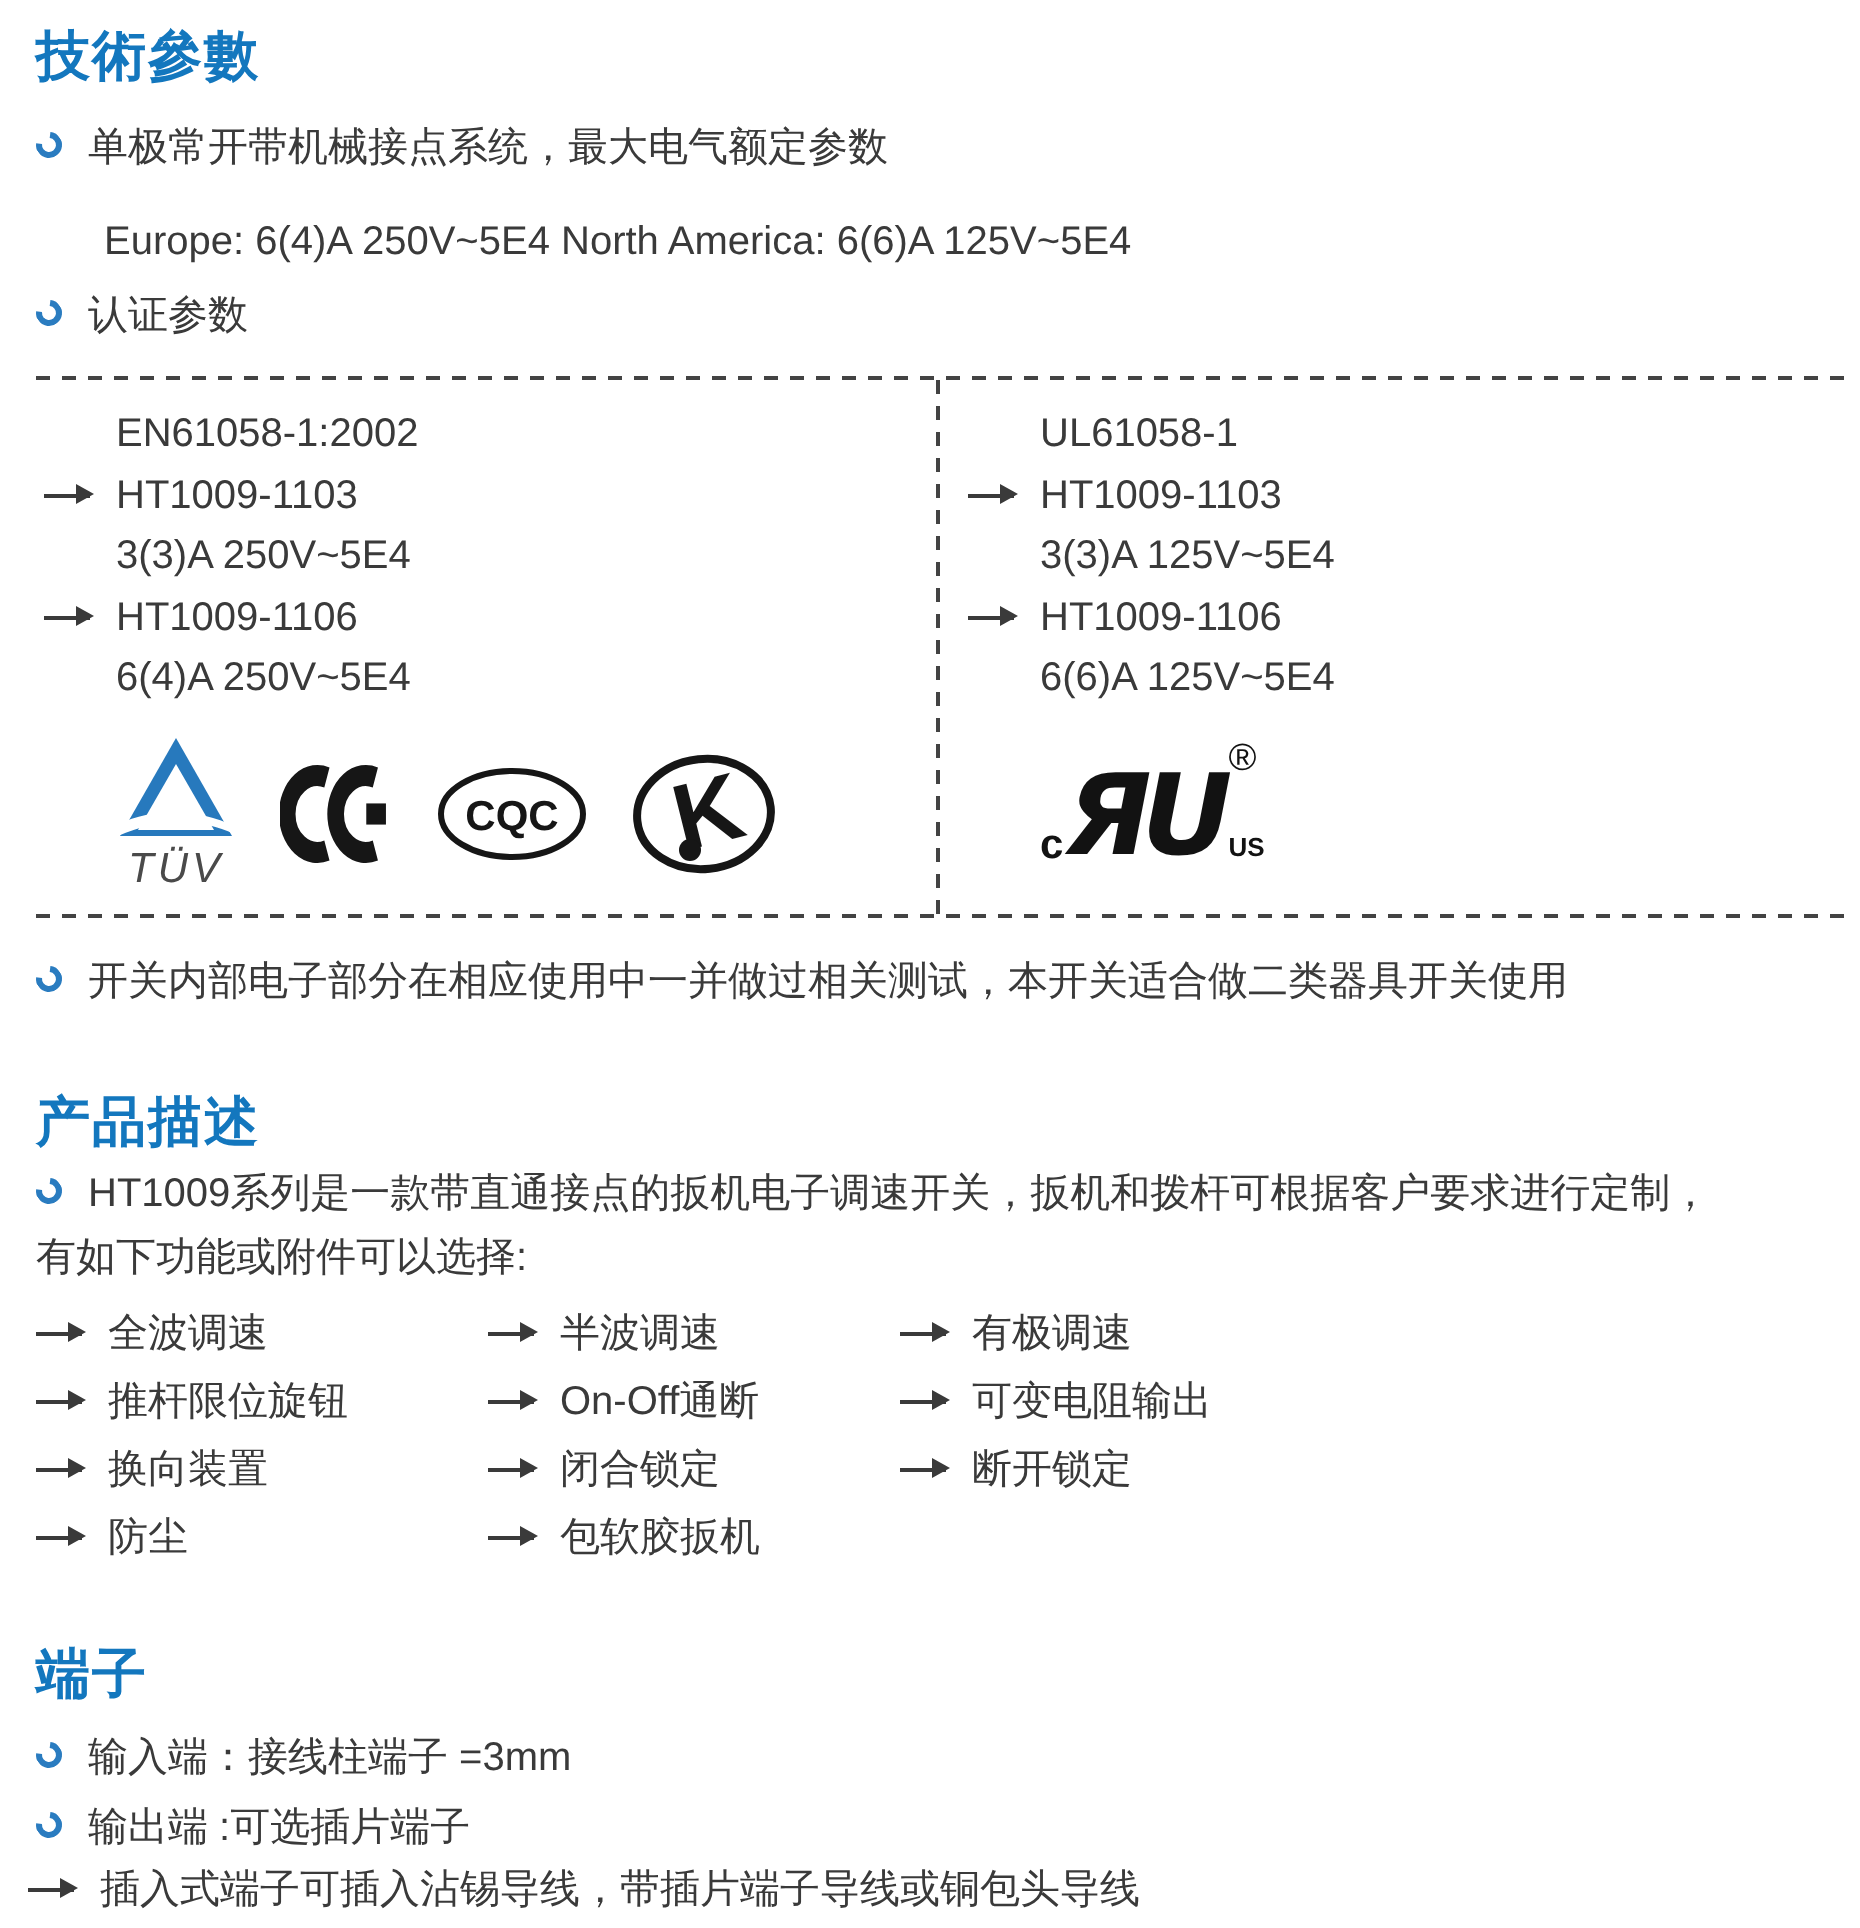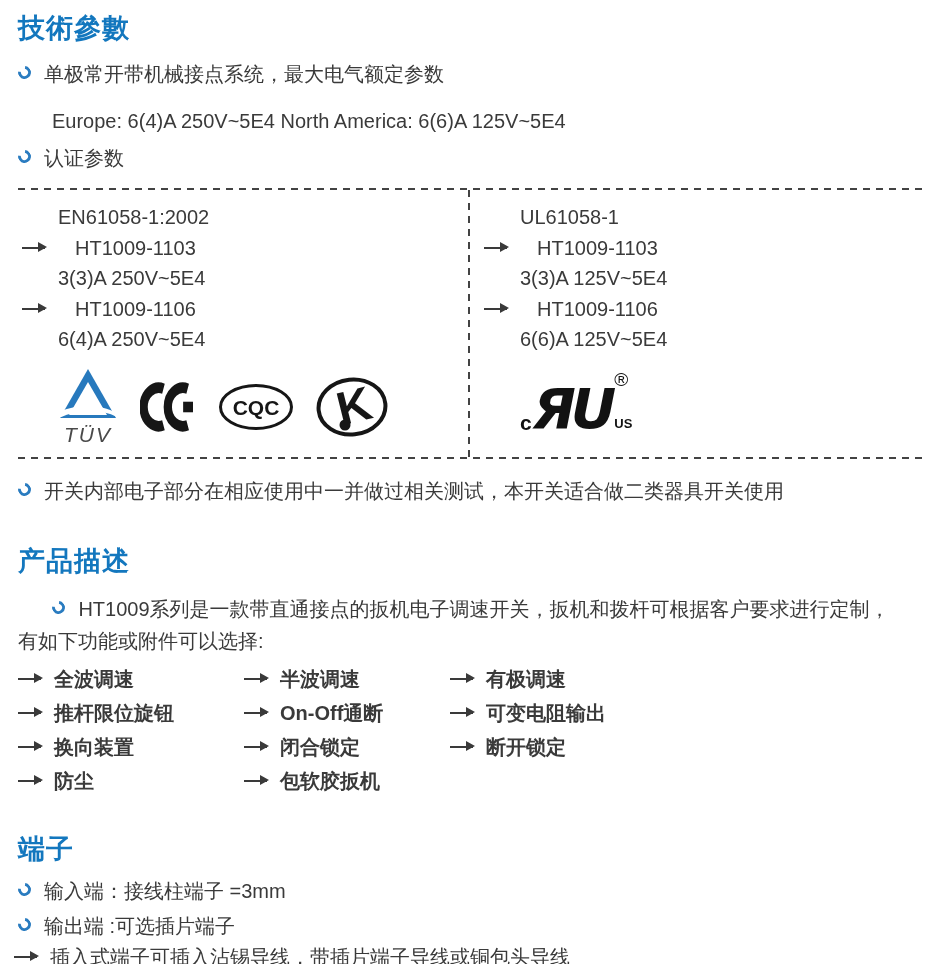--- a/index.html
+++ b/index.html
@@ -35,43 +35,43 @@
   .dash-h { height:2px; width:906px;
     background:repeating-linear-gradient(90deg,#434343 0 7px,transparent 7px 13px); }
   .cert-box { position:relative; width:906px; margin-top:18px; }
   .cert-divider { position:absolute; left:450px; top:2px; bottom:2px; width:2px;
     background:repeating-linear-gradient(180deg,#434343 0 7px,transparent 7px 13px); }
   .cert-cols { display:flex; padding:12px 0 8px 0; }
   .cert-col { width:450px; padding-left:4px; }
   .cert-col.right { padding-left:16px; }
   .cert-line { line-height:30.5px; }
   .cert-indent { padding-left:36px; }
-  .cert-model { display:flex; gap:30px; align-items:flex-start; line-height:30.5px; }
+  .cert-model { display:flex; gap:13px; align-items:flex-start; line-height:30.5px; }
   .cert-model .arrow { margin-top:14px; }
 
   .logo-row { display:flex; align-items:center; gap:22px; margin-top:10px;
     margin-left:36px; height:84px; }
   .tuv-wrap { display:flex; flex-direction:column; align-items:center; width:60px; }
   .tuv-label { font-size:21px; letter-spacing:2px; color:#4a4a4a; line-height:22px;font-style:italic; }
   .ul-logo { display:flex; align-items:flex-end; color:#121212; margin-left:36px;
     margin-top:14px; height:64px; }
   .ul-c { font-size:21px; font-weight:bold; line-height:21px; margin-right:1px; }
   .ul-mark { font-size:56px; font-weight:800; font-style:italic; letter-spacing:-5px;
     line-height:48px; font-family:"DejaVu Sans","Liberation Sans",sans-serif; }
   .ul-right { display:flex; flex-direction:column; justify-content:space-between;
     height:62px; margin-left:3px; }
   .ul-reg { font-size:19px; line-height:18px; }
   .ul-us { font-size:13px; font-weight:bold; line-height:19px; }
 
   .note-row { margin-top:20px; }
   .h-product { margin-top:42px; }
-  .para1 { margin-top:16px;justify-content:center; }
+  .para1 { margin-top:4px; }
   .para-line2 { line-height:32px; }
   .features { display:grid; grid-template-columns:226px 206px auto;
-    row-gap:10px; margin-top:10px;font-weight:bold; }
+    row-gap:10px; margin-top:10px; }
   .feature { display:flex; gap:13px; align-items:flex-start; line-height:24px; }
   .h-terminals { margin-top:40px; }
   .term1 { margin-top:14px; }
   .term2 { margin-top:11px; }
   .term3 { margin-top:7px; }
   svg text { font-family:"Liberation Sans","DejaVu Sans",sans-serif; }
 </style>
 </head>
 <body>
 

